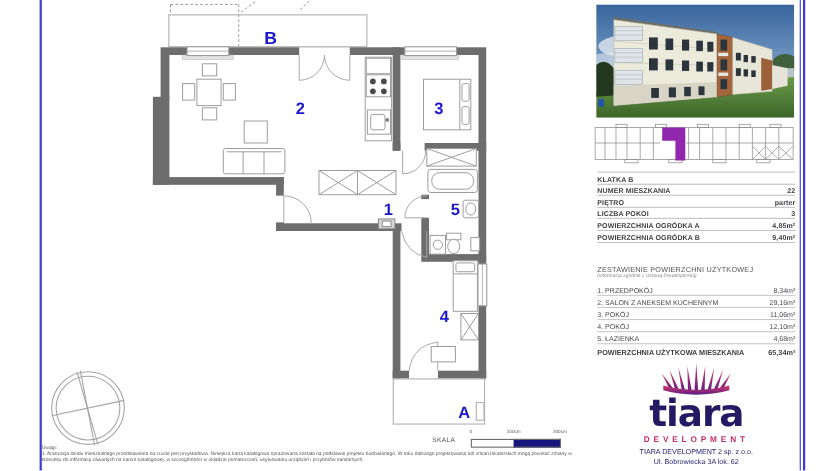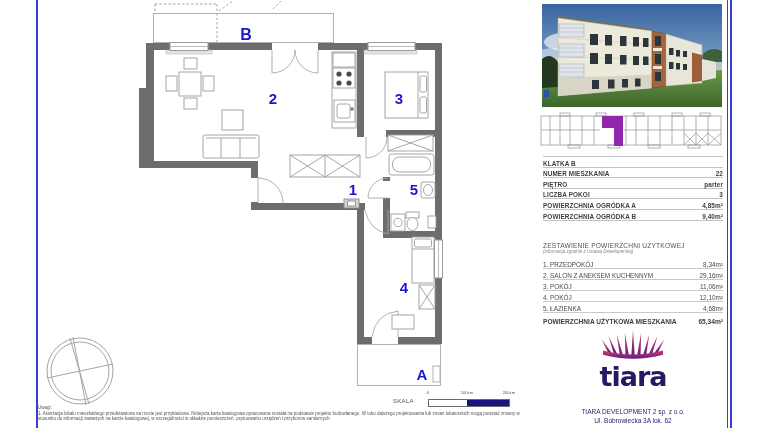--- a/index.html
+++ b/index.html
@@ -14,21 +14,21 @@
   .t-row:first-child{border-top:1px solid #c3c3c3;}
   
   #areas{left:543px;top:242px;width:180px;color:#4a4a4a;}
   .a-title{font-size:6.6px;letter-spacing:.2px;color:#555;}
   .a-sub{font-size:6px;transform:scale(.75);transform-origin:left top;font-style:italic;color:#888;width:240px;}
   .a-row{display:flex;justify-content:space-between;align-items:flex-end;height:10px;
          border-bottom:1px solid #c9c9c9;font-size:6.4px;color:#4a4a4a;}
   .a-total{display:flex;justify-content:space-between;margin-top:5px;font-size:6.6px;font-weight:600;color:#3f3f3f;}
   
   #logo-wrap{left:558px;top:329px;width:150px;text-align:center;}
-  #brand{font-family:"DejaVu Sans",sans-serif;font-weight:bold;font-size:27px;line-height:33px;
+  #brand{font-family:"DejaVu Sans",sans-serif;font-weight:bold;font-size:34px;line-height:33px;
          color:#231a63;letter-spacing:-1px;margin-top:1px;}
   #tagline{font-size:7.5px;letter-spacing:3.5px;color:#c0306a;font-weight:700;margin-top:2px;}
   #company{left:558px;top:407px;width:150px;text-align:center;color:#2a2472;font-size:6.5px;line-height:9px;}
   
   #notes{left:38px;top:405px;width:660px;font-size:6px;line-height:7.6px;color:#555;
          transform:scale(.75);transform-origin:left top;}
   #notes .nh{display:block;}
   
   #scalebar{left:392px;top:389px;width:130px;height:22px;}
   #scalebar .lbl{position:absolute;left:1px;top:9px;font-size:6px;color:#555;letter-spacing:.3px;}
@@ -363,20 +363,21 @@
         <polygon points="21.2,30.2 17.6,5.5 24.8,29.6"></polygon>
         <polygon points="45.2,29.6 52.4,5.5 48.8,30.2"></polygon>
         <polygon points="15.2,28.9 8.9,7.5 18.8,28.1"></polygon>
         <polygon points="51.2,28.1 61.1,7.5 54.8,28.9"></polygon>
         <polygon points="9.3,26.9 1.5,11 12.7,26.1"></polygon>
         <polygon points="57.3,26.1 68.5,11 60.7,26.9"></polygon>
         <path d="M3,23 Q35,31.5 67,23 L67,27.5 Q35,36 3,27.5 Z"></path>
       </g>
     </svg>
     <div id="brand">tiara</div>
+    <div id="tagline">DEVELOPMENT</div>
   </div>
   <div class="abs" id="company">
     <div>TIARA DEVELOPMENT 2 sp. z o.o.</div>
     <div>Ul. Bobrowiecka 3A lok. 62</div>
   </div>
 
   <div class="abs" id="scalebar">
     <span class="lbl">SKALA</span>
     <span class="tick" style="left:36px;">0</span>
     <span class="tick" style="left:75px;">100cm</span>

